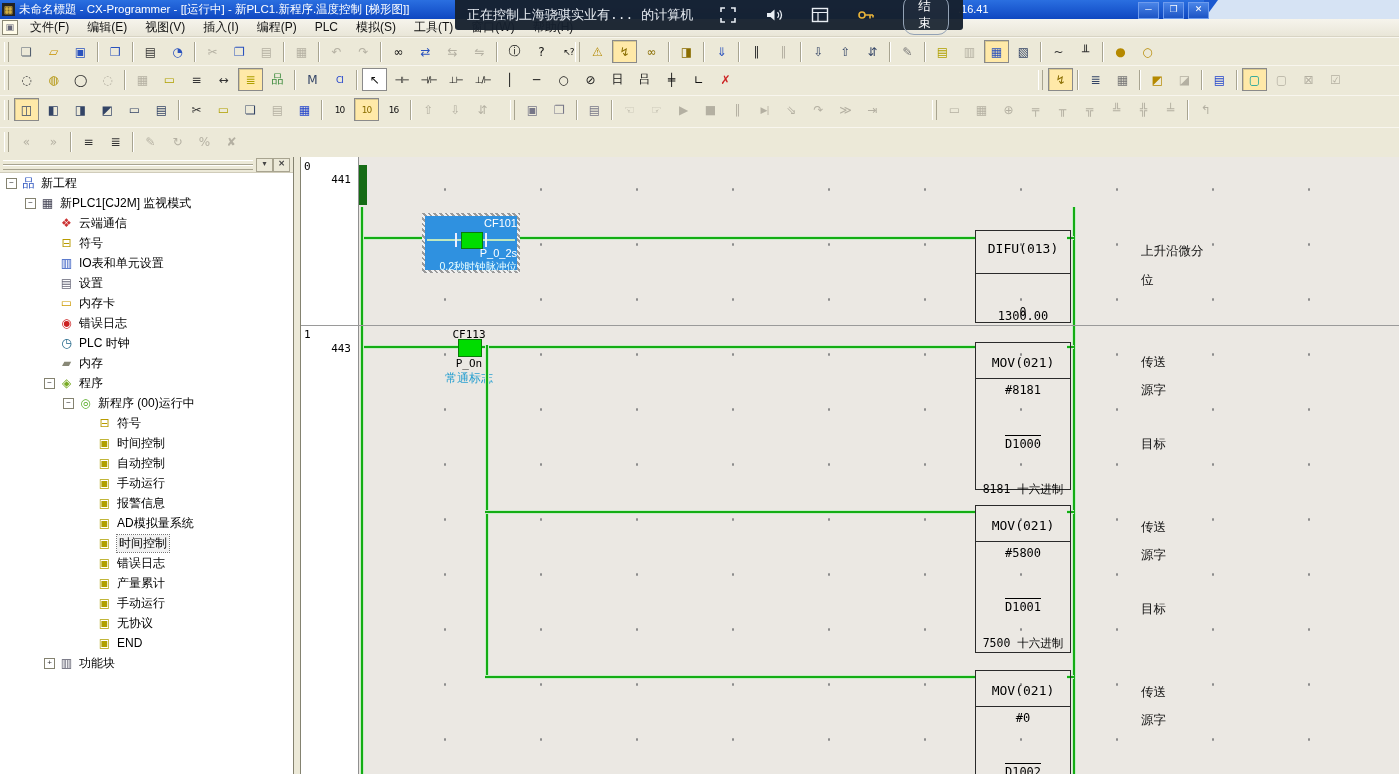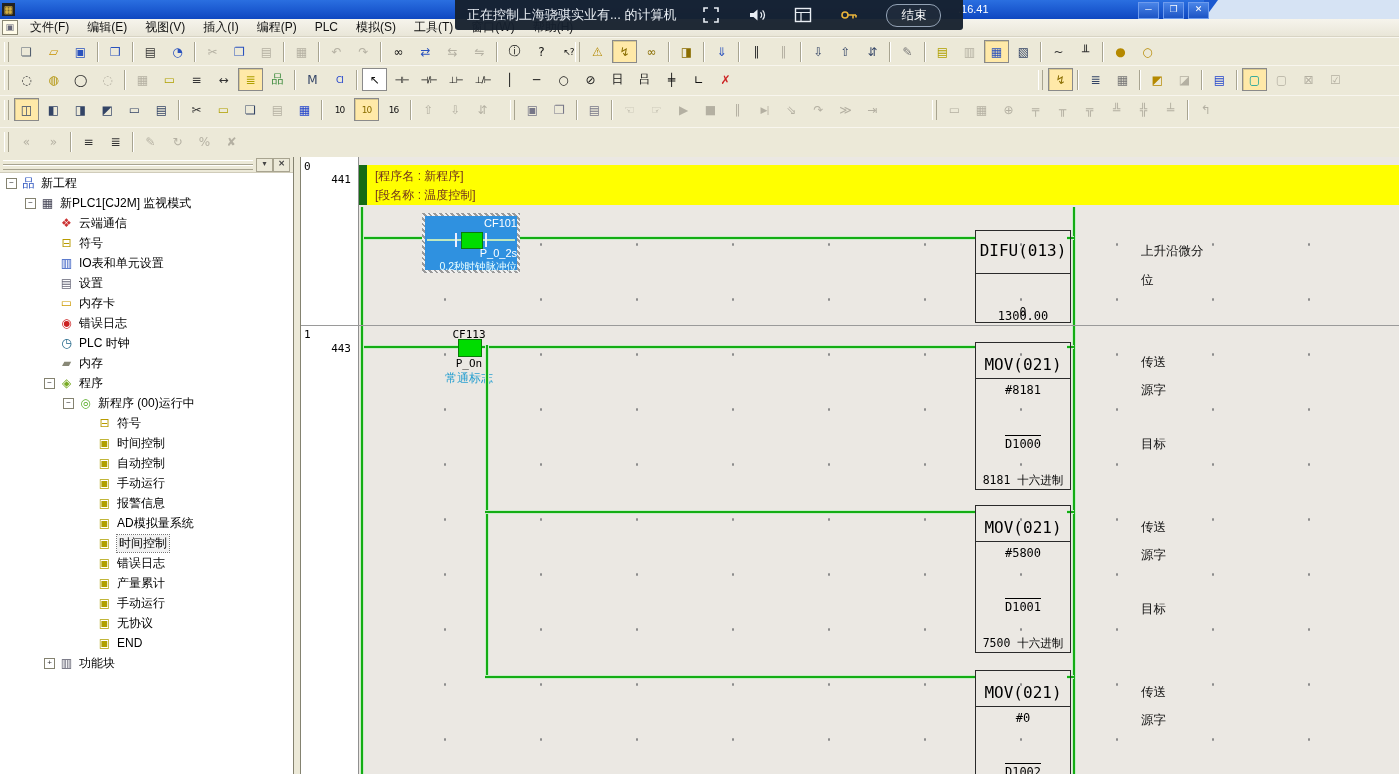--- a/index.html
+++ b/index.html
@@ -11,21 +11,21 @@
     display:flex;align-items:center;font-size:11.5px;white-space:nowrap;}
   #titlebar:after{content:"";position:absolute;right:-14px;top:0;border-top:19px solid #1b59d0;border-right:14px solid transparent;}
   .app-icon{width:13px;height:13px;margin:0 4px 0 2px;background:#222;color:#ffd24a;font-size:10px;line-height:13px;text-align:center;flex:none;}
   #title-text{overflow:hidden;text-overflow:clip;}
   #title-right{position:absolute;left:958px;top:3px;color:#fff;font-size:11px;}
   .winbtns{position:absolute;left:1138px;top:2px;display:flex;gap:4px;}
   .winbtn{width:19px;height:15px;background:linear-gradient(180deg,#4a85e8,#1d54c4);border:1px solid #6d9bee;color:#fff;
     font-size:9px;line-height:13px;text-align:center;}
   
   #overlay{position:absolute;left:455px;top:0;width:508px;height:30px;background:rgba(22,32,46,.96);
-    display:flex;align-items:center;color:#e8edf3;font-size:13px;z-index:50;border-radius:0 0 3px 3px;}
+    display:flex;align-items:center;color:#e8edf3;font-size:13px;z-index:50;border-radius:0 0 3px 3px;font-family:Liberation Mono, monospace;}
   #overlay .otext{margin-left:12px;white-space:nowrap;}
   .oicon{width:22px;height:22px;margin-left:24px;flex:none;}
   #end-btn{margin:0 14px 0 26px;padding:2px 14px;border:1px solid #93a2b5;border-radius:11px;color:#fff;font-size:12.5px;background:rgba(255,255,255,.04);}
   
   #menubar{position:absolute;left:0;top:19px;width:1399px;height:17px;background:linear-gradient(180deg,#f6f4ec,#e9e6d8);
     display:flex;align-items:center;font-size:12px;color:#111;border-bottom:1px solid #d8d4c4;}
   .menu-item{padding:1px 9px;white-space:nowrap;}
   .mdi-icon{width:14px;height:13px;margin:0 3px 0 2px;border:1px solid #8a8774;background:#fffbe8;color:#667;font-size:9px;line-height:12px;text-align:center;}
   
   .tbrow{position:absolute;left:0;width:1399px;background:#ece9d8;border-top:1px solid #f8f6ee;border-bottom:1px solid #d0ccba;}
@@ -61,21 +61,21 @@
   #lcanvas{position:absolute;left:58px;top:0;width:1041px;height:617px;
     background-image:radial-gradient(circle,#8c8c8c 0 1px,transparent 1.4px);background-size:96px 55px;background-position:38px 60px;}
   .abs{position:absolute;}
   .gh{position:absolute;height:4px;background:linear-gradient(180deg,#c8ecc8 0 1px,#14ad14 1px 3px,#c8ecc8 3px);}
   .gv{position:absolute;width:4px;background:linear-gradient(90deg,#c8ecc8 0 1px,#14ad14 1px 3px,#c8ecc8 3px);}
   #banner-green{position:absolute;left:0;top:8px;width:8px;height:40px;background:#156b15;}
   #banner{position:absolute;left:8px;top:8px;right:0;height:40px;background:#ffff00;color:#73351d;font-size:12px;}
   #banner div{position:absolute;left:8px;white-space:nowrap;}
   .rdivider{position:absolute;left:0;width:1099px;height:1px;background:#9a9a9a;}
   .iblock{position:absolute;width:94px;border:1px solid #2a2a2a;font-family:"DejaVu Sans Mono","Liberation Sans",sans-serif;color:#000;}
-  .iblock .ttl{position:absolute;left:0;right:0;text-align:center;font-size:16px;}
+  .iblock .ttl{position:absolute;left:0;right:0;text-align:center;font-size:13px;}
   .iblock .dvd{position:absolute;left:0;right:0;height:1px;background:#2a2a2a;}
   .iblock .opv{position:absolute;left:0;right:0;text-align:center;font-size:12px;}
   .ovl{border-top:1px solid #000;padding-top:1px;}
   .watch{position:absolute;left:0;right:0;text-align:center;font-size:11.5px;white-space:nowrap;}
   .opcmt{position:absolute;left:782px;font-size:12.5px;color:#111;white-space:nowrap;}
   .addr{position:absolute;text-align:center;font-size:11px;font-family:"DejaVu Sans Mono","Liberation Sans",sans-serif;color:#000;white-space:nowrap;}
   .onsq{position:absolute;background:#00dc00;border:1px solid #0a7a0a;}
   
   #sel-box{position:absolute;left:63px;top:56px;width:98px;height:60px;
     background:repeating-linear-gradient(45deg,#f0f0f0 0 2px,#9a9a9a 2px 4px);padding:3px;box-sizing:border-box;}
@@ -89,20 +89,21 @@
   .cyan{color:#2aa0d0;}
 </style>
 </head>
 <body>
 
 <div id="app">
 
   <div id="titlebar-bg"></div>
   <div id="titlebar">
     <span class="app-icon">▦</span>
+    <span id="title-text">未命名標題 - CX-Programmer - [[运行中] - 新PLC1.新程序.温度控制 [梯形图]]</span>
   </div>
   <span id="title-right">.16.41</span>
   <div class="winbtns">
     <span class="winbtn">─</span>
     <span class="winbtn">❐</span>
     <span class="winbtn">✕</span>
   </div>
 
   <div id="menubar">
     <span class="mdi-icon">▣</span>
@@ -540,24 +541,20 @@
       <div id="lmargin">
         <div class="abs" style="left:3px;top:3px;">0</div>
         <div class="abs" style="left:6px;top:16px;width:44px;text-align:right;">441</div>
         <div class="abs" style="left:3px;top:171px;">1</div>
         <div class="abs" style="left:6px;top:185px;width:44px;text-align:right;">443</div>
       </div>
 
       <div id="lcanvas">
 
         <div id="banner-green"></div>
-        <div id="banner">
-          <div style="top:3px;">[程序名 :  新程序]</div>
-          <div style="top:22px;">[段名称 :  温度控制]</div>
-        </div>
 
         <div class="gv" style="left:1px;top:50px;height:567px;"></div>
         <div class="gv" style="left:713px;top:50px;height:567px;"></div>
 
         <div class="gh" style="left:5px;top:79px;width:611px;"></div>
         <div class="gh" style="left:708px;top:79px;width:7px;"></div>
 
         <div id="sel-box">
           <div id="sel-inner">
             <div class="l1">CF101</div>
@@ -592,21 +589,21 @@
         <div class="gh" style="left:126px;top:518px;width:490px;"></div>
         <div class="gh" style="left:708px;top:188px;width:7px;"></div>
         <div class="gh" style="left:708px;top:353px;width:7px;"></div>
         <div class="gh" style="left:708px;top:518px;width:7px;"></div>
 
         <div class="iblock" style="left:616px;top:185px;height:146px;">
           <div class="ttl" style="top:12px;">MOV(021)</div>
           <div class="dvd" style="top:35px;"></div>
           <div class="opv" style="top:40px;">#8181</div>
           <div class="opv" style="top:94px;"><span class="ovl">D1000</span></div>
-          <div class="watch" style="top:130px;">8181 十六进制</div>
+          <div class="watch" style="top:139px;">8181 十六进制</div>
         </div>
         <div class="opcmt" style="top:197px;">传送</div>
         <div class="opcmt" style="top:225px;">源字</div>
         <div class="opcmt" style="top:279px;">目标</div>
 
         <div class="iblock" style="left:616px;top:348px;height:146px;">
           <div class="ttl" style="top:12px;">MOV(021)</div>
           <div class="dvd" style="top:35px;"></div>
           <div class="opv" style="top:40px;">#5800</div>
           <div class="opv" style="top:94px;"><span class="ovl">D1001</span></div>

